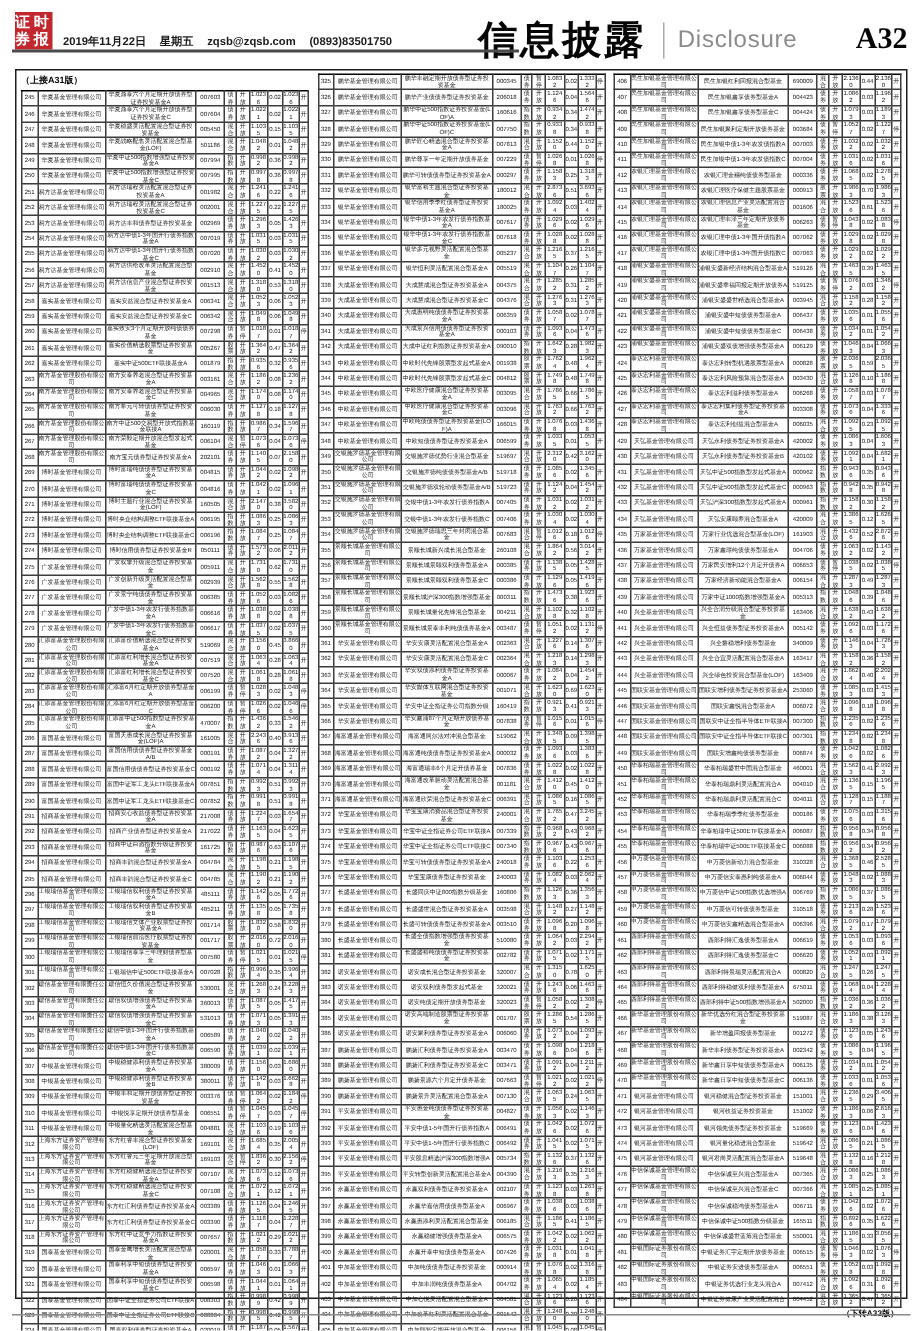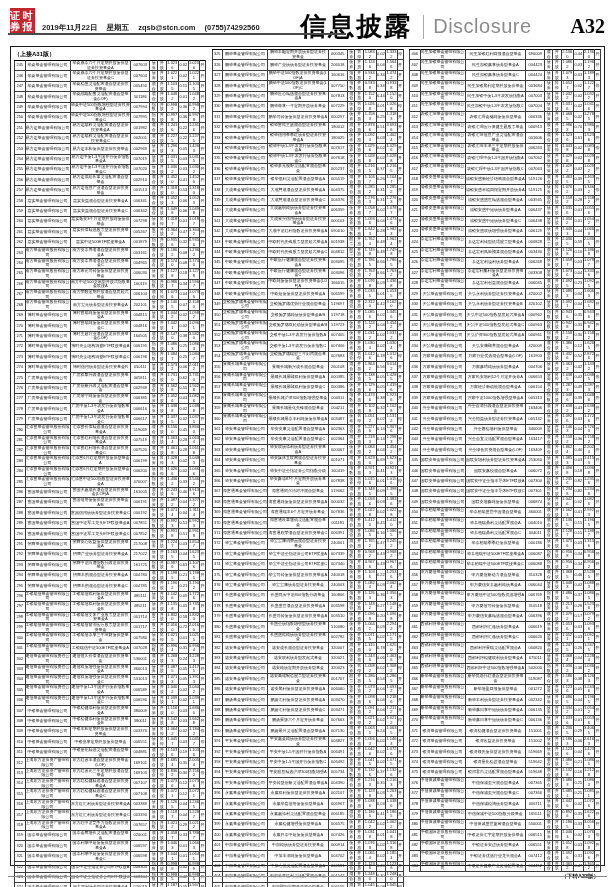--- a/index.html
+++ b/index.html
@@ -8,21 +8,21 @@
   .header{position:absolute;left:10px;top:7px;right:10px;height:28px;}
   .logo{position:absolute;left:0;top:1px;width:25px;height:25px;background:#c1272d;color:#fff;
         display:flex;flex-direction:row;align-items:center;justify-content:center;
         font-family:"DejaVu Serif",serif;font-weight:bold;font-size:10px;line-height:11px;letter-spacing:1px;}
   .dateline{position:absolute;left:32px;bottom:2px;font-size:7.5px;font-weight:bold;color:#1a1a1a;white-space:nowrap;}
   .dateline span{margin-right:7px;}
   .header-rule{position:absolute;left:8px;top:33px;width:338px;height:2px;background:#4a4a4a;}
   .masthead{position:absolute;right:0;top:2px;display:flex;align-items:center;}
   .sec-cn{font-size:26px;font-weight:900;letter-spacing:2px;color:#050505;}
   .mast-divider{width:1px;height:24px;background:#aaa;margin:0 9px 0 11px;}
-  .sec-en{font-size:20px;color:#8c8c8c;letter-spacing:0.5px;}
+  .sec-en{font-size:16px;color:#8c8c8c;letter-spacing:0.5px;}
   .page-no{font-size:20px;font-weight:bold;font-family:"Liberation Serif",serif;color:#050505;margin-left:39px;}
   
   .frame{position:absolute;left:10px;top:46px;width:595px;height:820px;border:1.5px solid #1c1c1c;
          box-sizing:border-box;display:flex;justify-content:space-between;align-items:flex-start;
          padding:2px 3px;}
   .group{width:192px;}
   .top-note{font-size:6px;font-weight:bold;height:11px;line-height:10px;color:#000;}
   .bottom-note{font-size:5.5px;font-weight:bold;text-align:right;height:9px;line-height:9px;color:#000;padding-right:2px;}
   table{width:192px;border-collapse:collapse;table-layout:fixed;}
   td{border:0.5px solid #3c3c3c;font-size:4px;line-height:4.7px;height:10px;padding:0;
@@ -40,22 +40,22 @@
 <div class="page">
 
   <div class="header">
     <div class="logo">
       <span>证券</span>
       <span>时报</span>
     </div>
     <div class="dateline">
       <span>2019年11月22日</span>
       <span>星期五</span>
-      <span>zqsb@stcn.com</span>
-      <span>(0755)74292560</span>
+      <span>zqsb@zqsb.com</span>
+      <span>(0893)83501750</span>
     </div>
     <div class="masthead">
       <span class="sec-cn">信息披露</span>
       <span class="mast-divider"></span>
       <span class="sec-en">Disclosure</span>
       <span class="page-no">A32</span>
     </div>
   </div>
   <div class="header-rule"></div>
 

